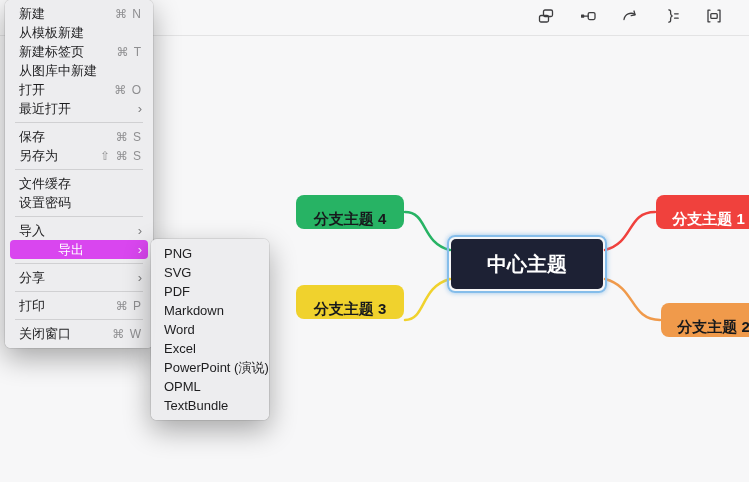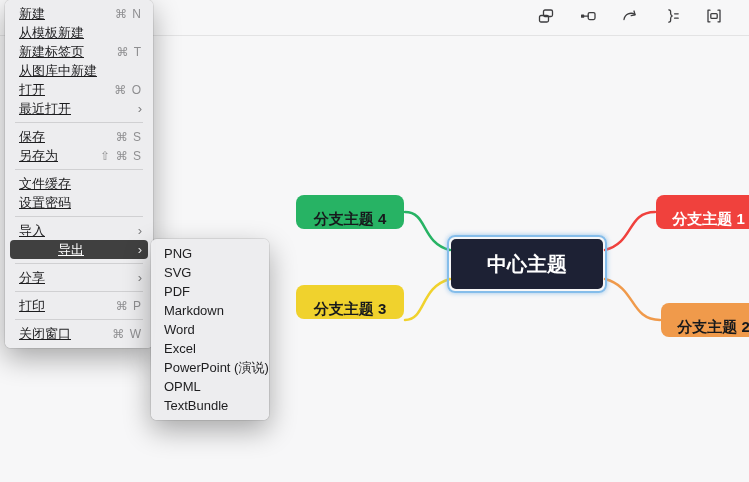--- a/index.html
+++ b/index.html
@@ -34,21 +34,21 @@
   .center-node { position:absolute; inset:2px; border-radius:5px; display:flex;
                  align-items:center; justify-content:center; font-size:20px; font-weight:bold; }
 
   
   .menu { position:absolute; left:5px; top:0; width:148px; z-index:10;
           background:rgba(237,237,239,0.98); border-radius:6px; padding:4px 0 5px;
           box-shadow:0 10px 28px rgba(0,0,0,0.33), 0 0 0 1px rgba(0,0,0,0.08);
           font-size:13px; color:#1d1d1f; }
   .mi { height:19px; display:flex; align-items:center; margin:0 5px; padding:0 6px 0 9px;
         border-radius:4px; white-space:nowrap; }
-  .mi-label { flex:1; overflow:hidden;text-decoration:underline; }
+  .mi-label { flex:1; overflow:hidden; }
   .mi-short { color:#8e8e90; font-size:12px; letter-spacing:1px; margin-left:6px; }
   .mi-arrow { color:#7c7c7e; font-size:13px; margin-left:6px; }
   .mi.hl { color:#fff; }
   .mi.hl .mi-short, .mi.hl .mi-arrow { color:rgba(255,255,255,0.92); }
   .sep { height:1px; background:rgba(0,0,0,0.12); margin:4px 10px; }
 
   
   .submenu { position:absolute; left:151px; top:239px; width:118px; z-index:11;
              background:rgba(237,237,239,0.98); border-radius:6px; padding:5px 0;
              box-shadow:0 10px 28px rgba(0,0,0,0.33), 0 0 0 1px rgba(0,0,0,0.08);
@@ -170,21 +170,21 @@
       <span class="mi-label">文件缓存</span>
     </div>
     <div class="mi">
       <span class="mi-label">设置密码</span>
     </div>
     <div class="sep"></div>
     <div class="mi">
       <span class="mi-label">导入</span>
       <span class="mi-arrow">›</span>
     </div>
-    <div class="mi hl" style="background: #404040; padding-left: 48px;">
+    <div class="mi hl" style="background: #d946ef; padding-left: 48px;">
       <span class="mi-label">导出</span>
       <span class="mi-arrow">›</span>
     </div>
     <div class="sep"></div>
     <div class="mi">
       <span class="mi-label">分享</span>
       <span class="mi-arrow">›</span>
     </div>
     <div class="sep"></div>
     <div class="mi">

